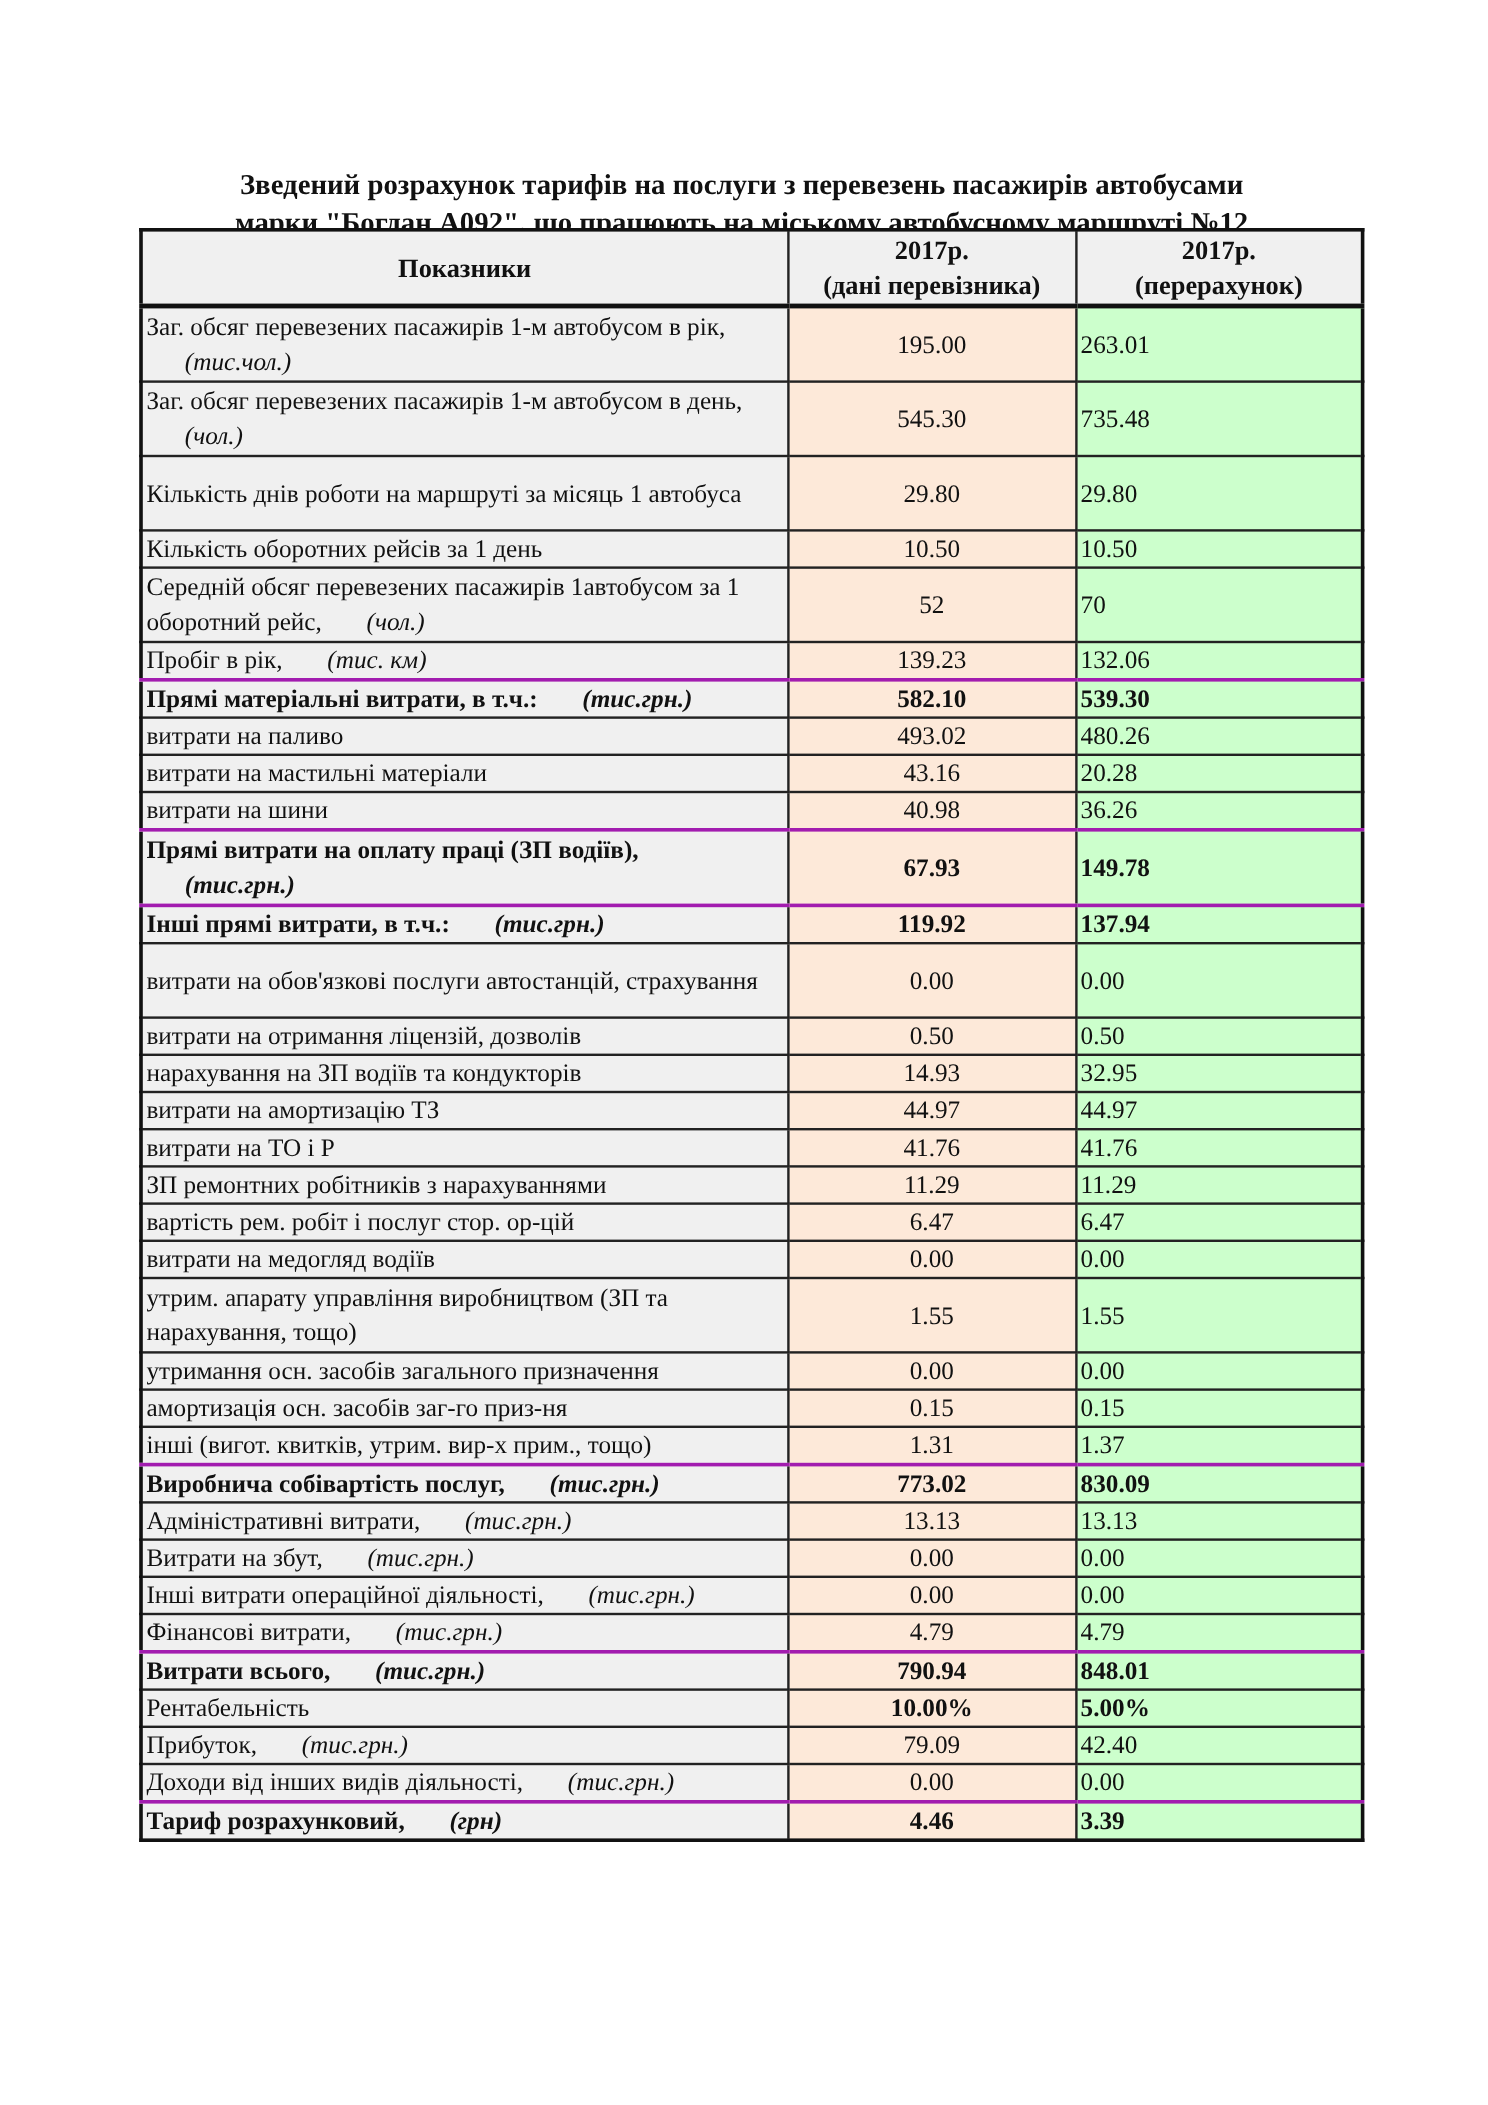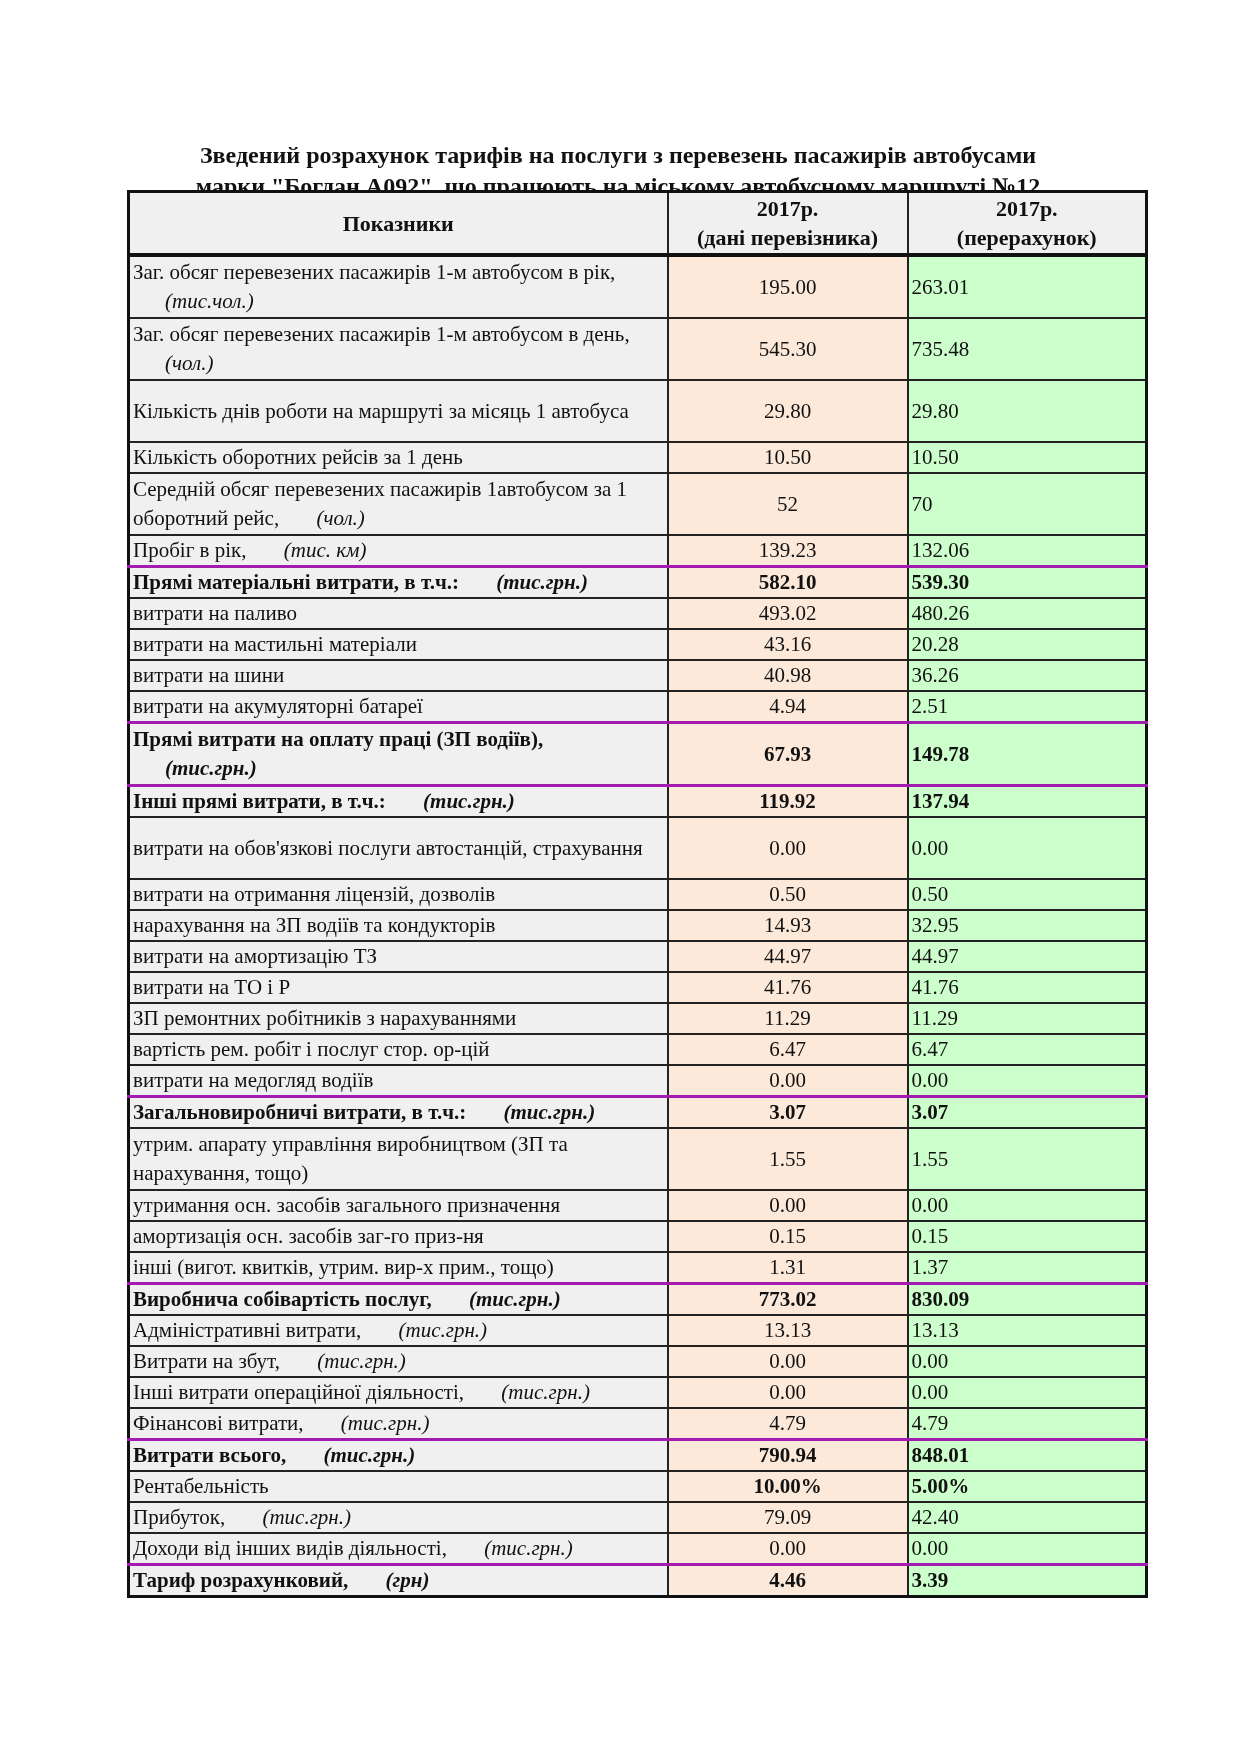--- a/index.html
+++ b/index.html
@@ -2,21 +2,21 @@
 <html><head>
 <meta charset="utf-8">
 <style>
   html, body { margin: 0; padding: 0; background: #ffffff; }
   body { width: 1240px; height: 1754px; position: relative; font-family: "Liberation Serif", "DejaVu Serif", serif; color: #111; }
   .title {
     position: absolute; left: 100px; top: 140px; width: 1036px;
     text-align: center; font-weight: bold; font-size: 24px; line-height: 31px;
   }
   table.main {
-    position: absolute; left: 127px; top: 190px; width: 1018px;
+    position: absolute; left: 116px; top: 190px; width: 1018px;
     border-collapse: collapse; table-layout: fixed;
     border: 3px solid #111;
   }
   table.main col.c0 { width: 539px; }
   table.main col.c1 { width: 240px; }
   table.main col.c2 { width: 239px; }
   table.main td, table.main th {
     border: 2px solid #222; font-size: 21px; line-height: 29px; padding: 0 3px;
     vertical-align: middle;
   }
@@ -104,25 +104,20 @@
       <tr class="r1">
         <td class="label"><span>витрати на мастильні матеріали</span><span class="unit"></span></td>
         <td class="v1 c1col">43.16</td>
         <td class="v2">20.28</td>
       </tr>
       <tr class="r1">
         <td class="label"><span>витрати на шини</span><span class="unit"></span></td>
         <td class="v1 c1col">40.98</td>
         <td class="v2">36.26</td>
       </tr>
-      <tr class="r1">
-        <td class="label"><span>витрати на акумуляторні батареї</span><span class="unit"></span></td>
-        <td class="v1 c1col">4.94</td>
-        <td class="v2">2.51</td>
-      </tr>
       <tr class="r2 bold thick">
         <td class="label"><span>Прямі витрати на оплату праці (ЗП водіїв), </span><span class="unit">(тис.грн.)</span></td>
         <td class="v1 c1col">67.93</td>
         <td class="v2">149.78</td>
       </tr>
       <tr class="r1 bold thick">
         <td class="label"><span>Інші прямі витрати, в т.ч.: </span><span class="unit">(тис.грн.)</span></td>
         <td class="v1 c1col">119.92</td>
         <td class="v2">137.94</td>
       </tr>
@@ -159,25 +154,20 @@
       <tr class="r1">
         <td class="label"><span>вартість рем. робіт і послуг стор. ор-цій</span><span class="unit"></span></td>
         <td class="v1 c1col">6.47</td>
         <td class="v2">6.47</td>
       </tr>
       <tr class="r1">
         <td class="label"><span>витрати на медогляд водіїв</span><span class="unit"></span></td>
         <td class="v1 c1col">0.00</td>
         <td class="v2">0.00</td>
       </tr>
-      <tr class="r1 bold thick">
-        <td class="label"><span>Загальновиробничі витрати, в т.ч.: </span><span class="unit">(тис.грн.)</span></td>
-        <td class="v1 c1col">3.07</td>
-        <td class="v2">3.07</td>
-      </tr>
       <tr class="r2">
         <td class="label"><span>утрим. апарату управління виробництвом (ЗП та нарахування, тощо)</span><span class="unit"></span></td>
         <td class="v1 c1col">1.55</td>
         <td class="v2">1.55</td>
       </tr>
       <tr class="r1">
         <td class="label"><span>утримання осн. засобів загального призначення</span><span class="unit"></span></td>
         <td class="v1 c1col">0.00</td>
         <td class="v2">0.00</td>
       </tr>

